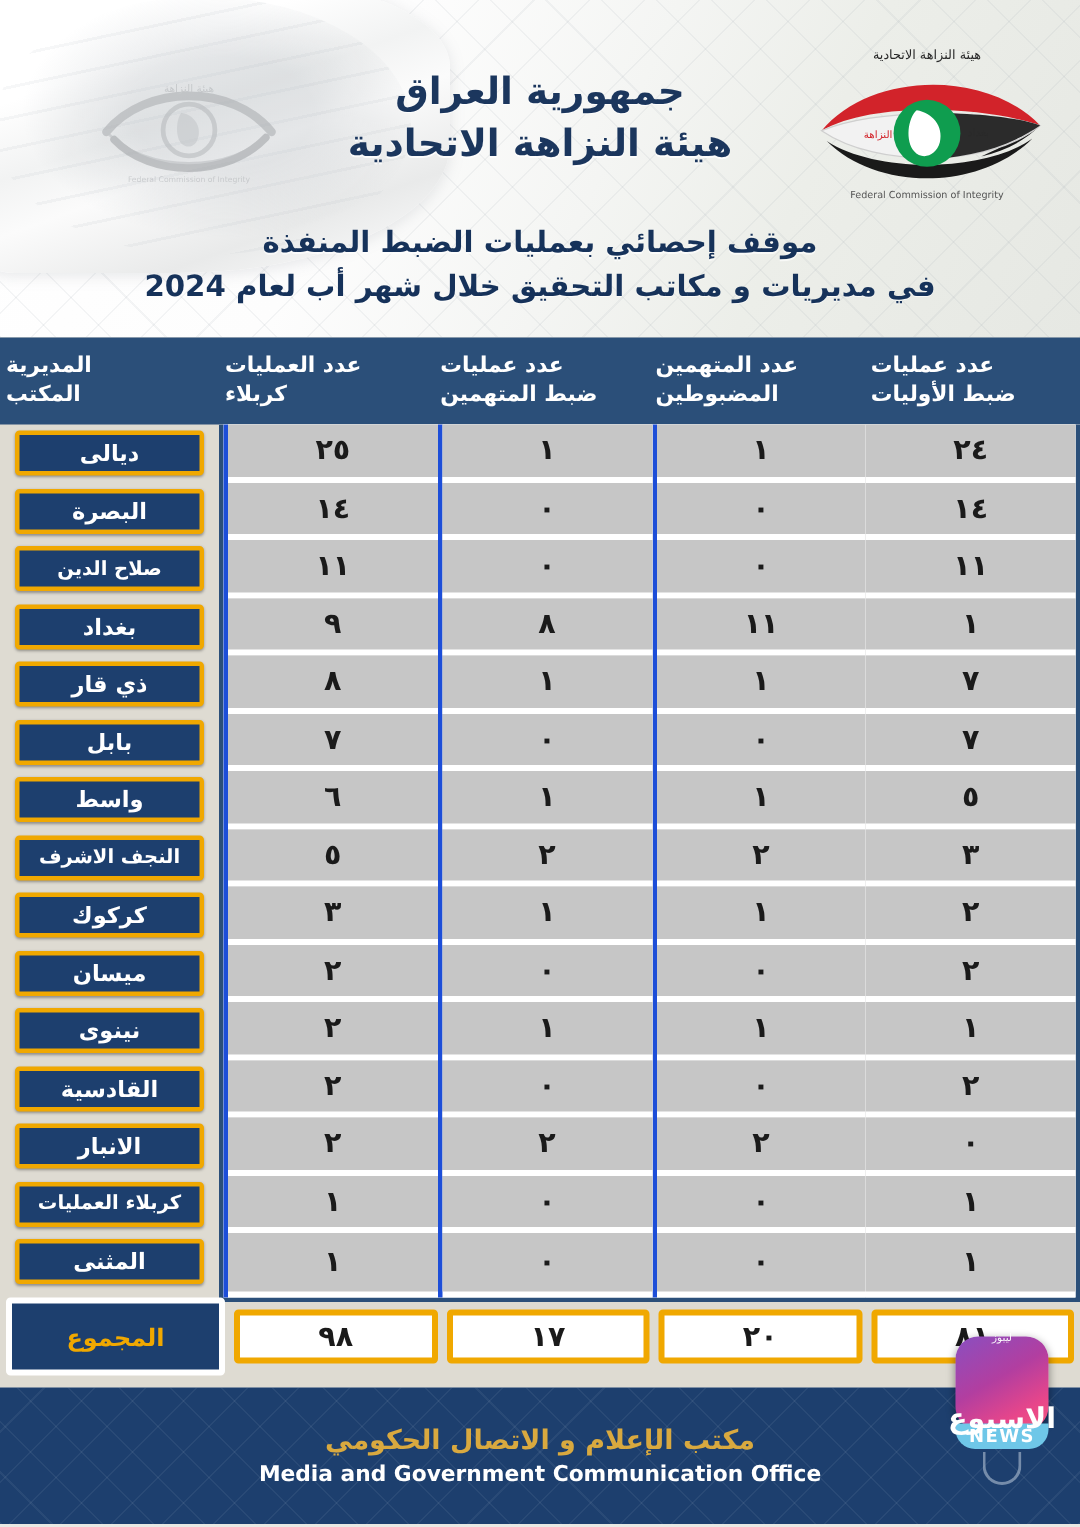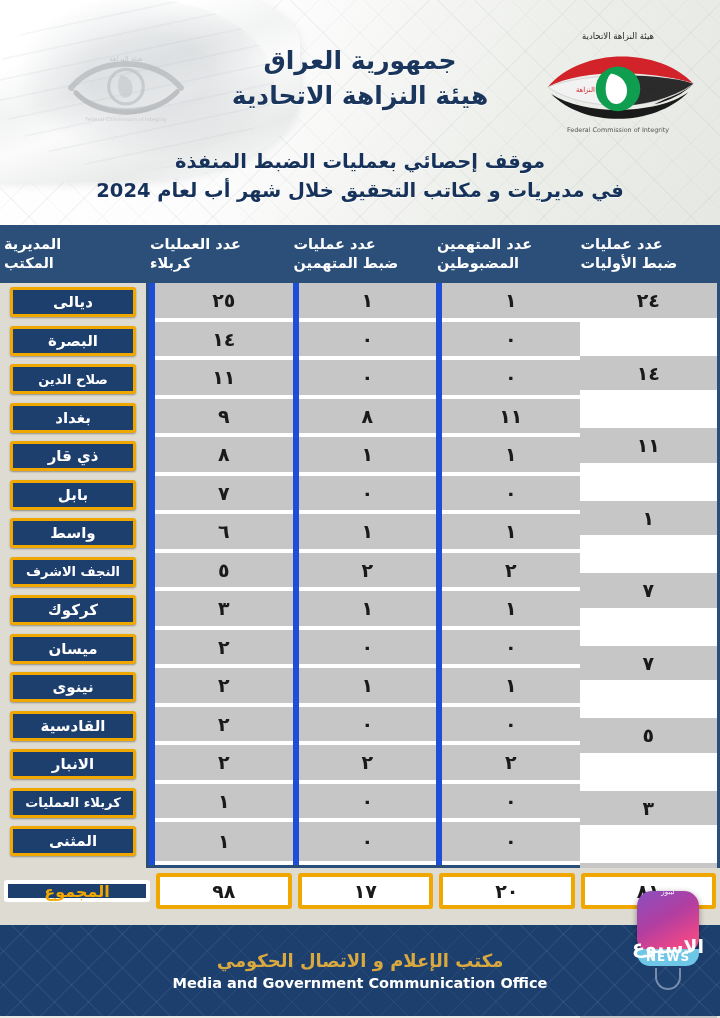--- a/index.html
+++ b/index.html
@@ -152,24 +152,24 @@
     background: #ffffff;
     border: 3px solid #2b4f79;
     border-top: none;
     border-left: 3px solid #2b4f79;
     height: 100%;
   }
   .num-col {
     flex: 1 1 0;
     display: flex;
     flex-direction: column;
-    border-left: 6px solid #1d4ed8;
+    border-left: 3px solid #1d4ed8;
     background: #ffffff;
   }
-  .num-col:first-child { border-left: none; gap: 34px; }
+  .num-col:first-child { border-left: none; }
 
   .cell {
     flex: 0 0 38.5px;
     display: flex;
     align-items: center;
     justify-content: center;
     font-size: 19px;
     font-weight: 700;
     color: #1a1a1a;
     background: #c6c6c6;
@@ -231,21 +231,21 @@
     border-radius: 3px;
     display: flex;
     align-items: center;
     justify-content: center;
     font-size: 19px;
     font-weight: 700;
     color: #1a1a1a;
   }
   .total-label-box {
     flex: 0 0 146px;
-    height: 22px;
+    height: 52px;
     background: #1d3f6e;
     border: 4px solid #ffffff;
     border-radius: 3px;
     display: flex;
     align-items: center;
     justify-content: center;
     color: #f0a800;
     font-size: 16px;
     font-weight: 700;
     direction: rtl;

